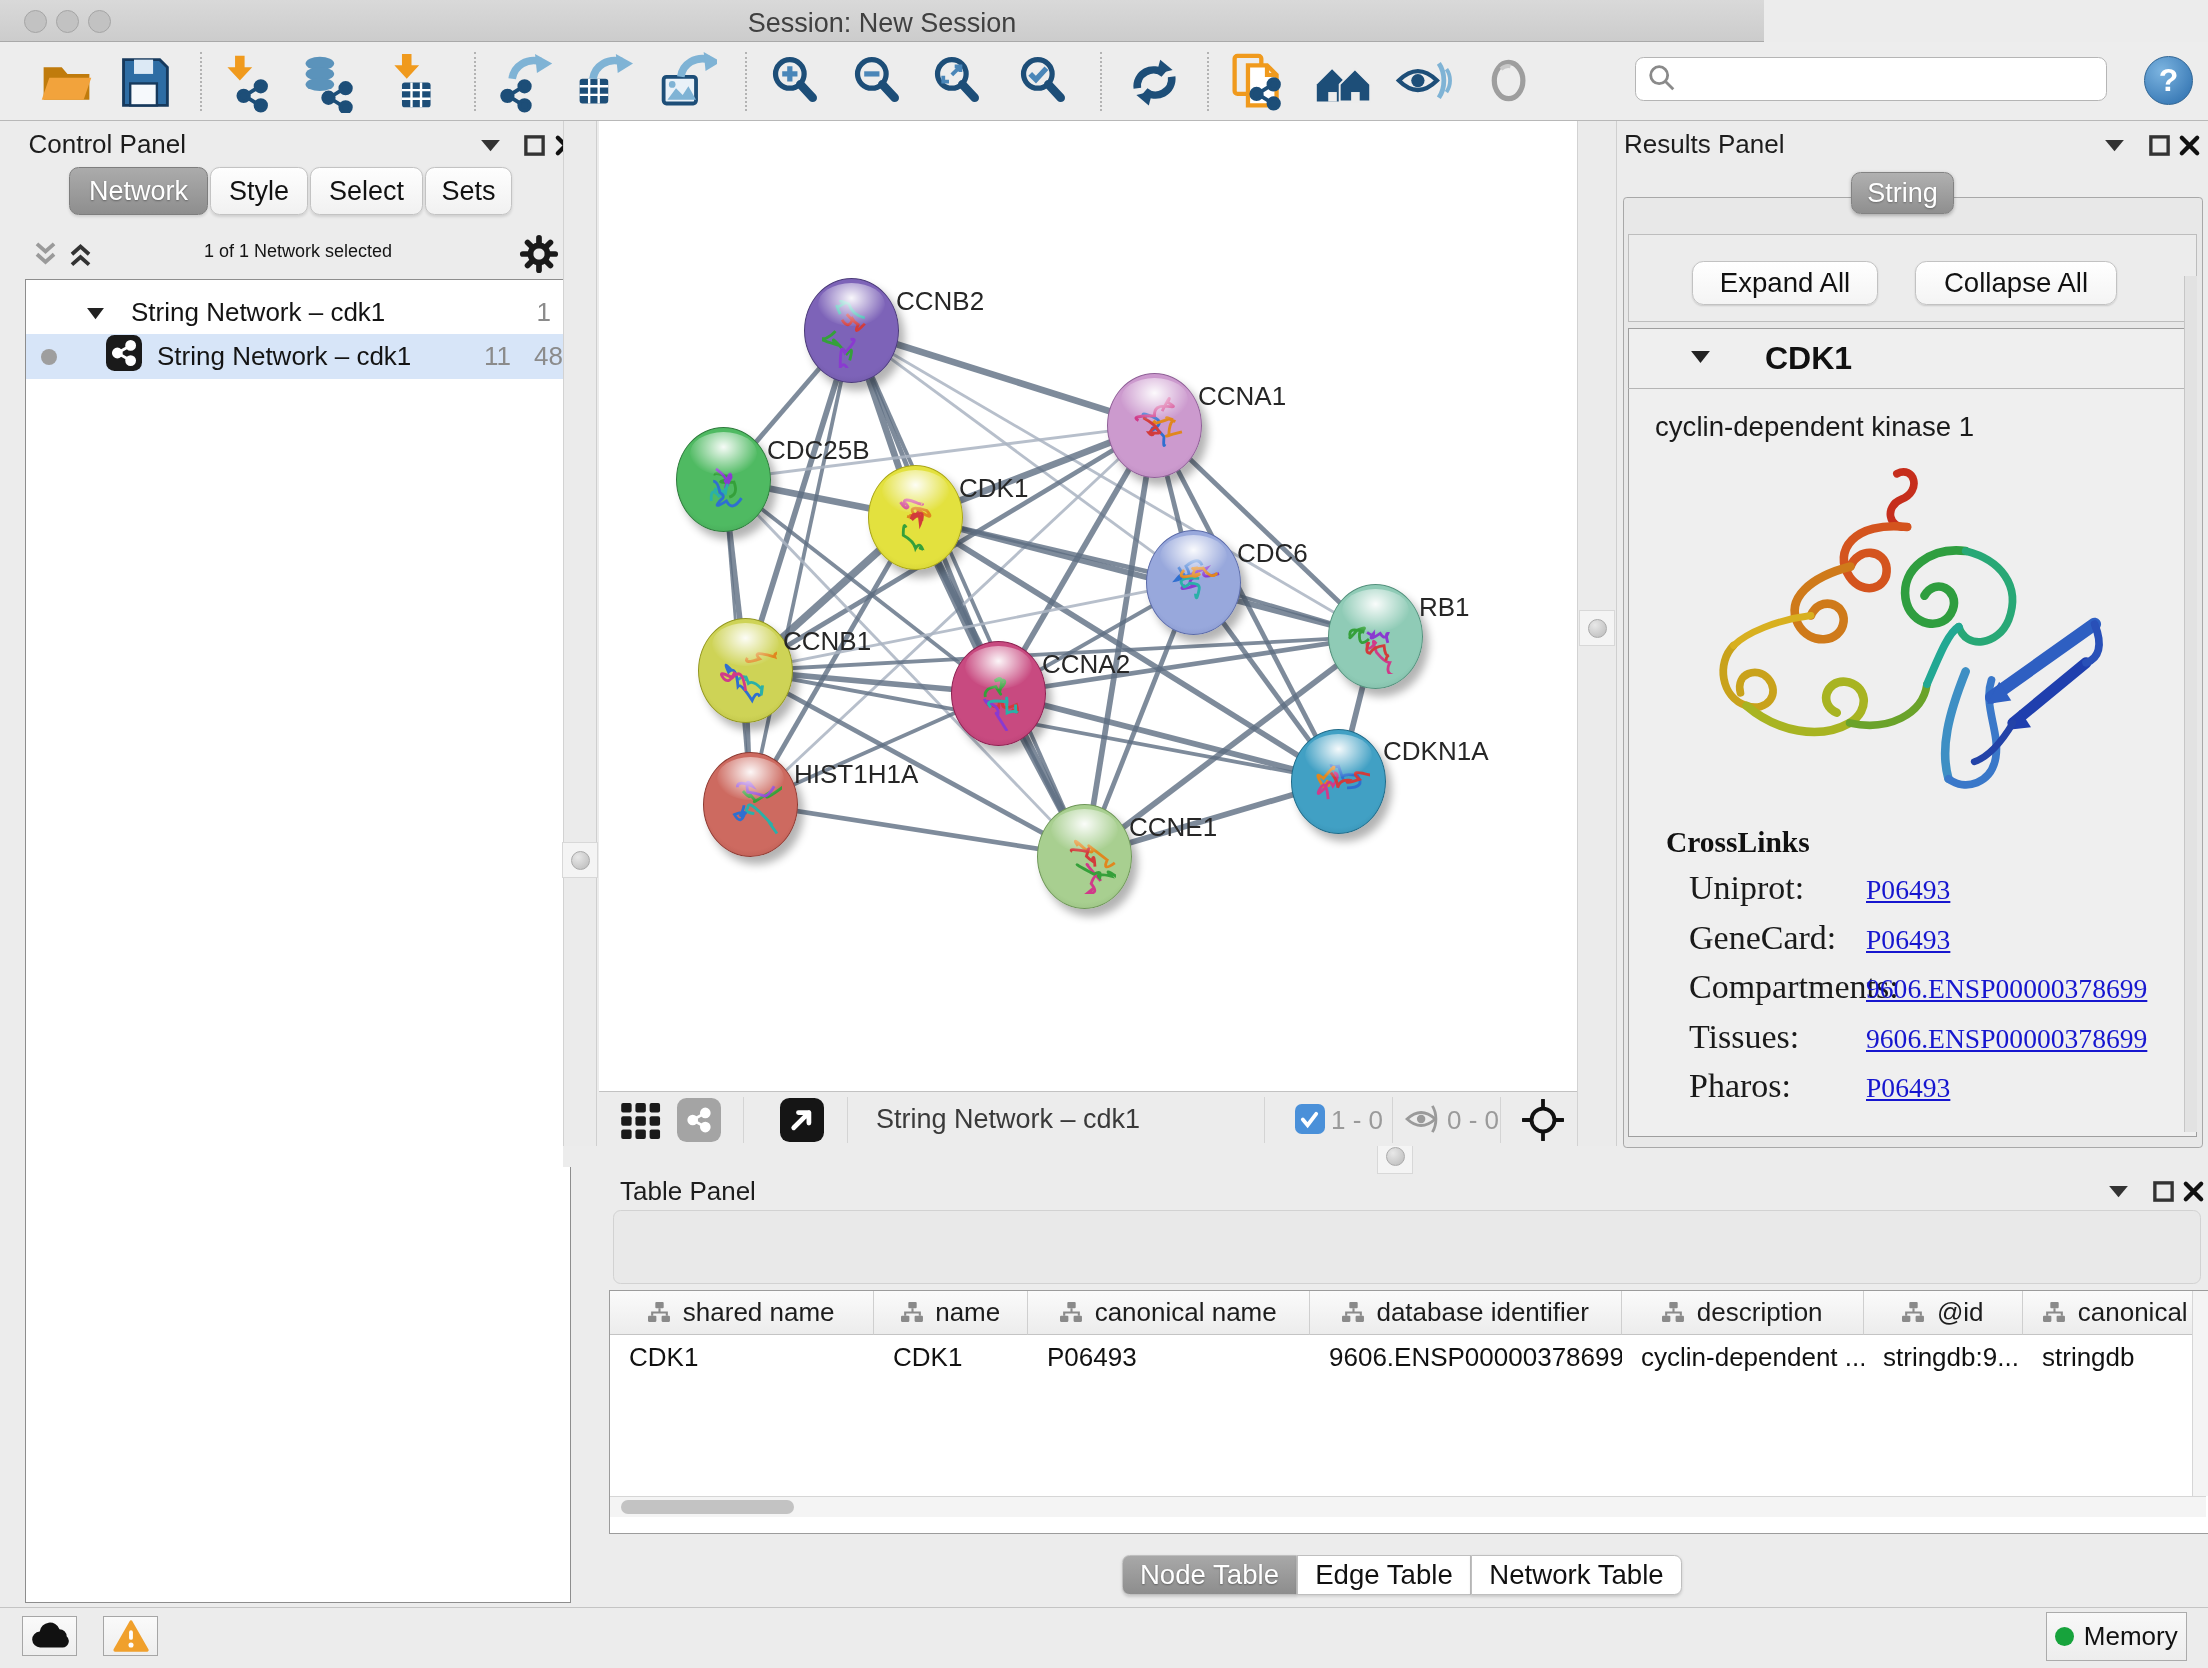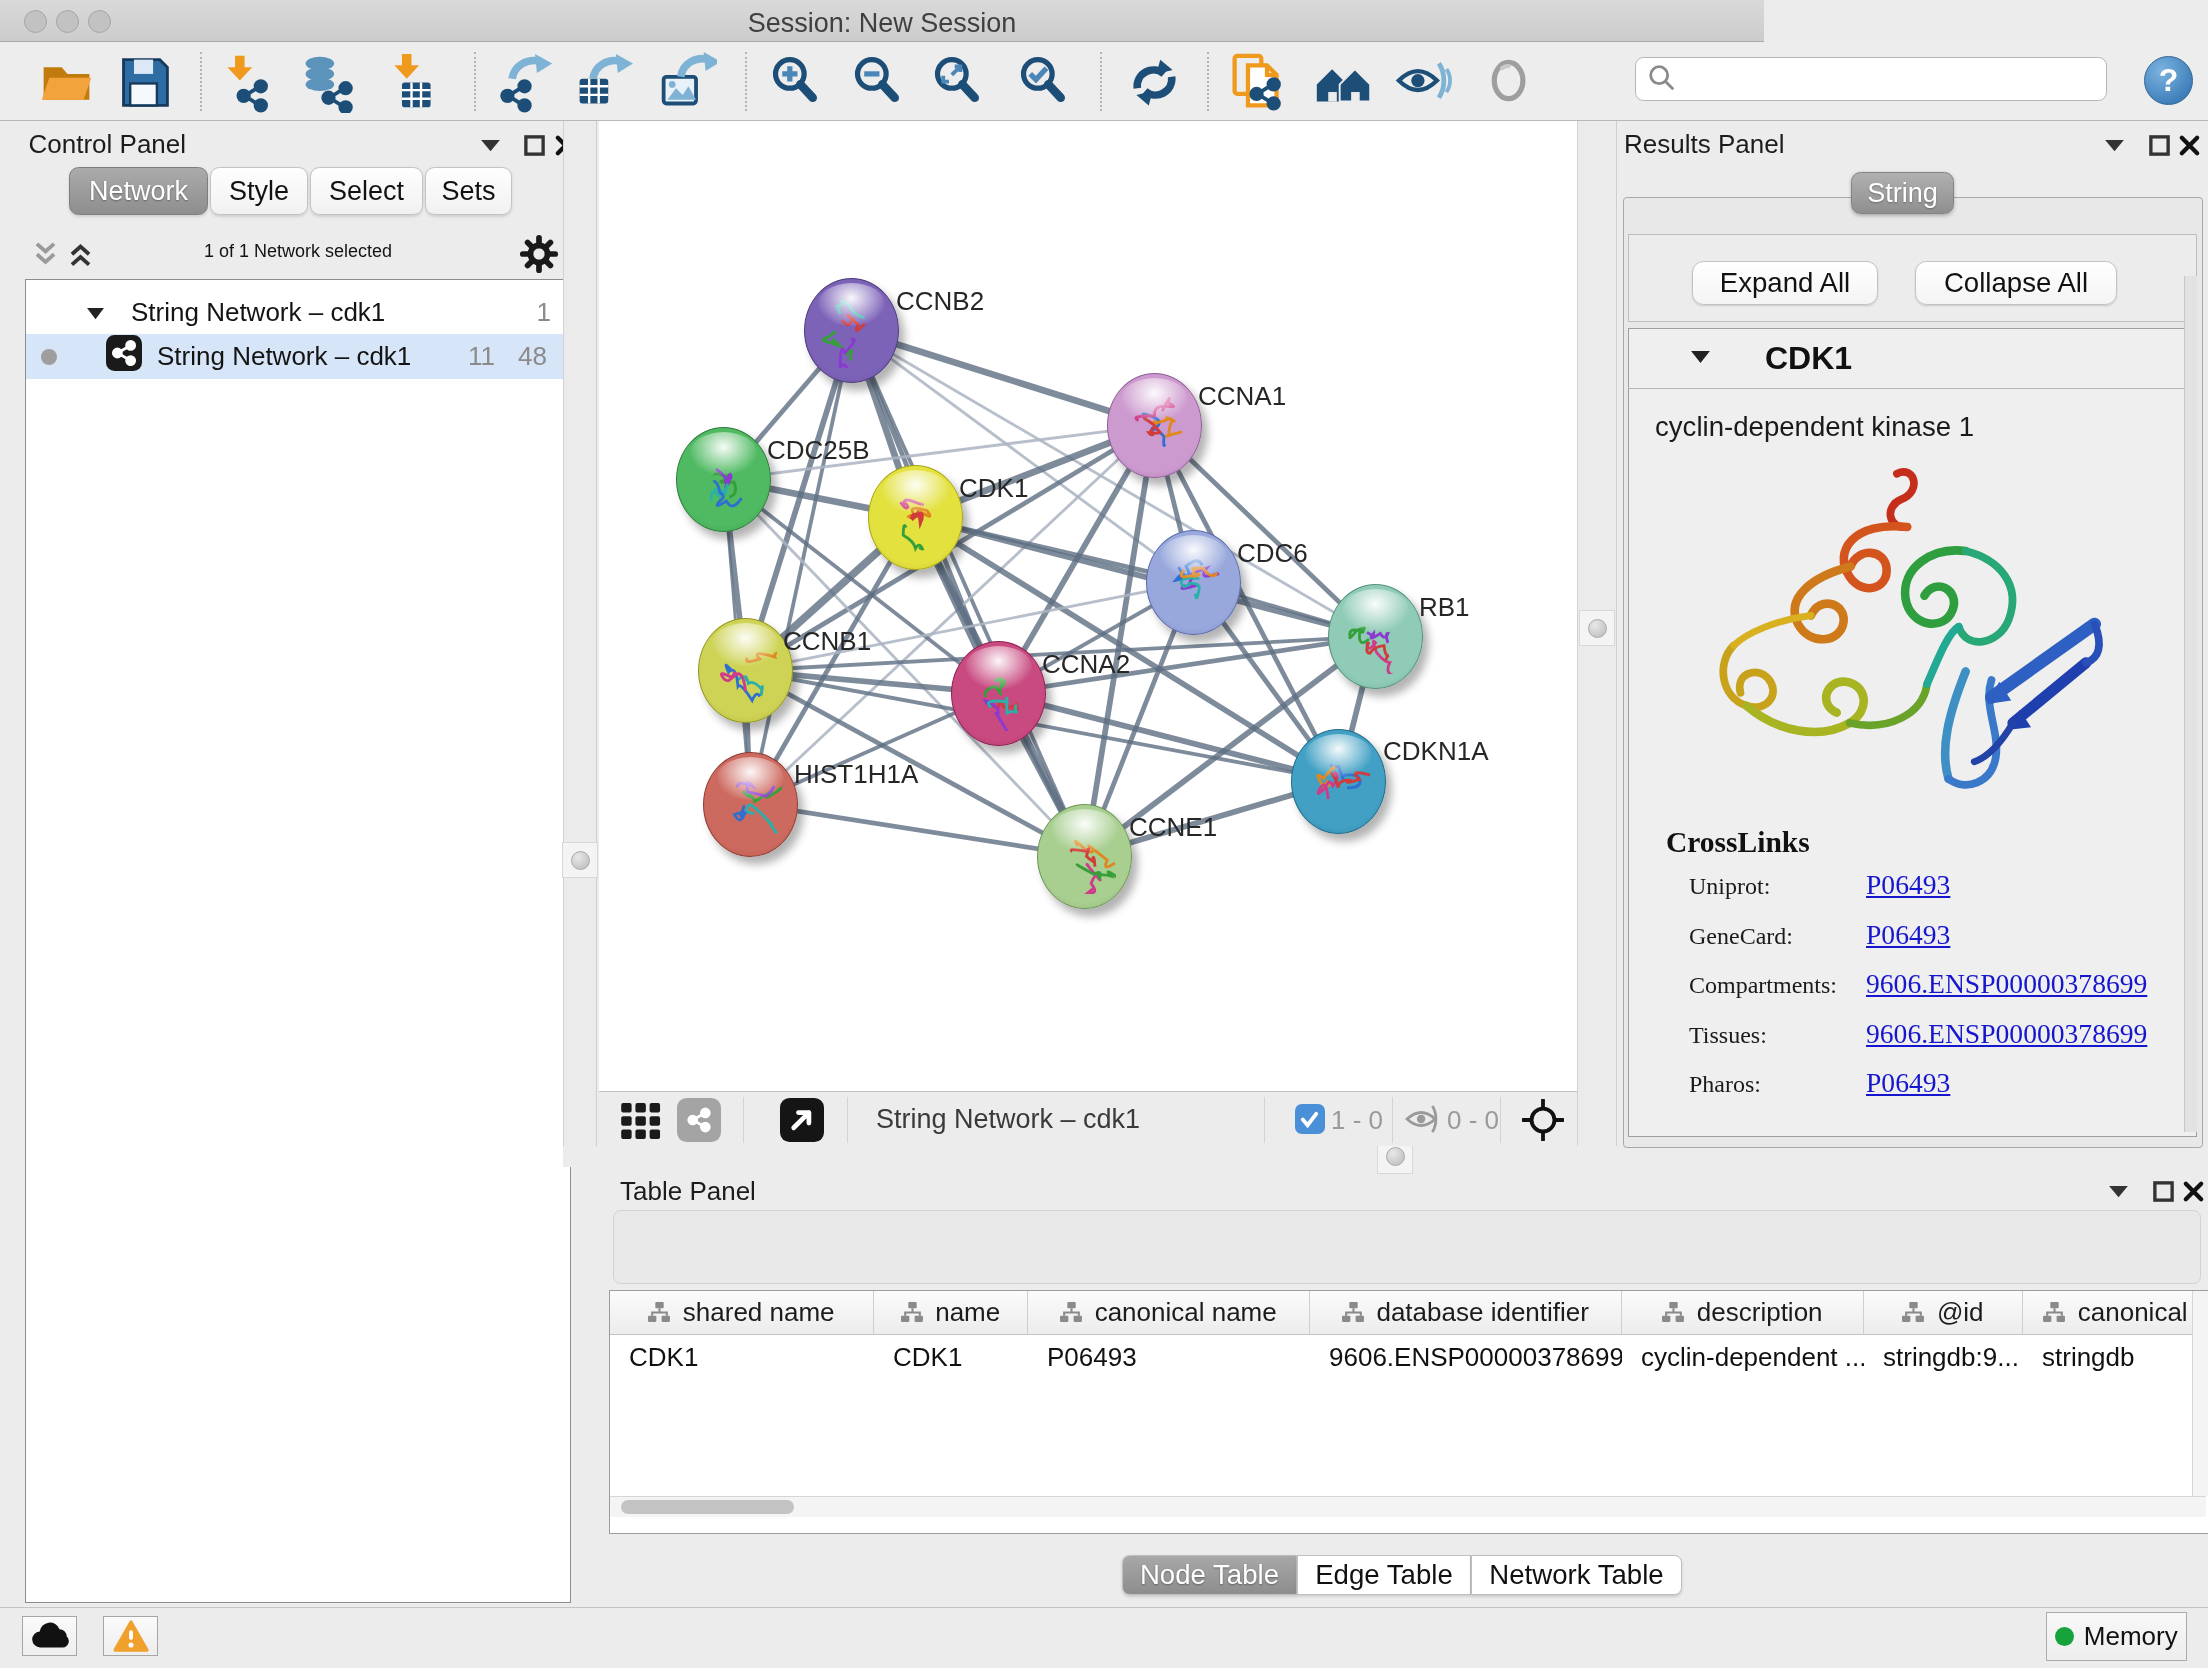--- a/index.html
+++ b/index.html
@@ -69,21 +69,21 @@
      display:flex; align-items:center; justify-content:center; box-shadow:0 1.9px 3.8px rgba(0,0,0,.25); text-shadow:0 1px 1.9px rgba(0,0,0,.3); }
   #btn-box { left:1628px; top:234px; width:569px; height:88px; background:#ececec; border:1px solid #bdbdbd; }
   .res-btn { top:261px; height:44px; background:linear-gradient(#ffffff,#f4f4f4); border:1px solid #c2c2c2; border-radius:11.4px;
      font-size:27.6px; color:#111; display:flex; align-items:center; justify-content:center; box-shadow:0 1px 1.9px rgba(0,0,0,.15); }
   #gene-card { left:1628px; top:328px; width:569px; height:809px; background:#efefef; border:1.9px solid #9e9e9e; }
   #gene-header { left:1628px; top:328px; width:569px; height:61px; border-bottom:1.9px solid #b5b5b5; }
   #gene-name { font-size:32px; font-weight:bold; color:#111; }
   #gene-desc { font-size:27.6px; color:#1a1a1a; }
   .serif { font-family:"Liberation Serif", serif; }
   #crosslinks-heading { font-size:29.5px; font-weight:bold; color:#111; }
-  .xl-label { font-size:24px; color:#1a1a1a; width:177px; display:inline-block; }
+  .xl-label { font-size:34px; color:#1a1a1a; width:177px; display:inline-block; }
   .xl-link { font-size:27.6px; color:#1616cf; text-decoration:underline; }
   .xl-row { position:absolute; white-space:nowrap; }
   #res-scroll { left:2184px; top:276px; width:13.3px; height:856px; background:#e2e2e2; border-left:1px solid #c6c6c6; }
 
   
   #tp-toolbar-box { left:613px; top:1210px; width:1588px; height:74px; background:#e9e9e9; border:1px solid #d2d2d2; border-radius:7.6px; }
   #table-wrap { left:609px; top:1290px; width:1600px; height:244px; background:#fff; border:1.9px solid #9c9c9c; border-right:none; overflow:hidden; }
   #table-grid  { display:flex; }
   .th { display:flex; align-items:center; justify-content:center; gap:11.4px; height:44px;
      background:linear-gradient(#fbfbfb,#ececec); border-right:1px solid #cfcfcf; border-bottom:1px solid #c4c4c4;
@@ -360,21 +360,21 @@
         <g stroke="#fff" stroke-width="3" fill="#fff">
           <path d="M12 19l14-8M12 19l14 8" fill="none"></path>
           <circle cx="26" cy="11" r="4.2"></circle>
             <circle cx="12" cy="19" r="4.2"></circle>
             <circle cx="26" cy="27" r="4.2"></circle>
         </g>
         </svg>
     </span>
     <span style="margin-left:15px">String Network – cdk1</span>
     <span class="tree-count" style="margin-left:auto">11</span>
-    <span class="tree-count" style="margin-left:23px; margin-right:21px">48</span>
+    <span class="tree-count" style="margin-left:23px; margin-right:5px">48</span>
   </div>
 </div>
 
 <div class="vsplit abs" style="left:563px">
   <div class="grip-box abs" style="left:-1.9px; top:721px">
       <div class="grip-dot"></div>
     </div>
 </div>
 <div class="vsplit abs" style="left:1577px; width:40px; height:1025px">
   <div class="grip-box abs" style="left:1px; top:489px">

